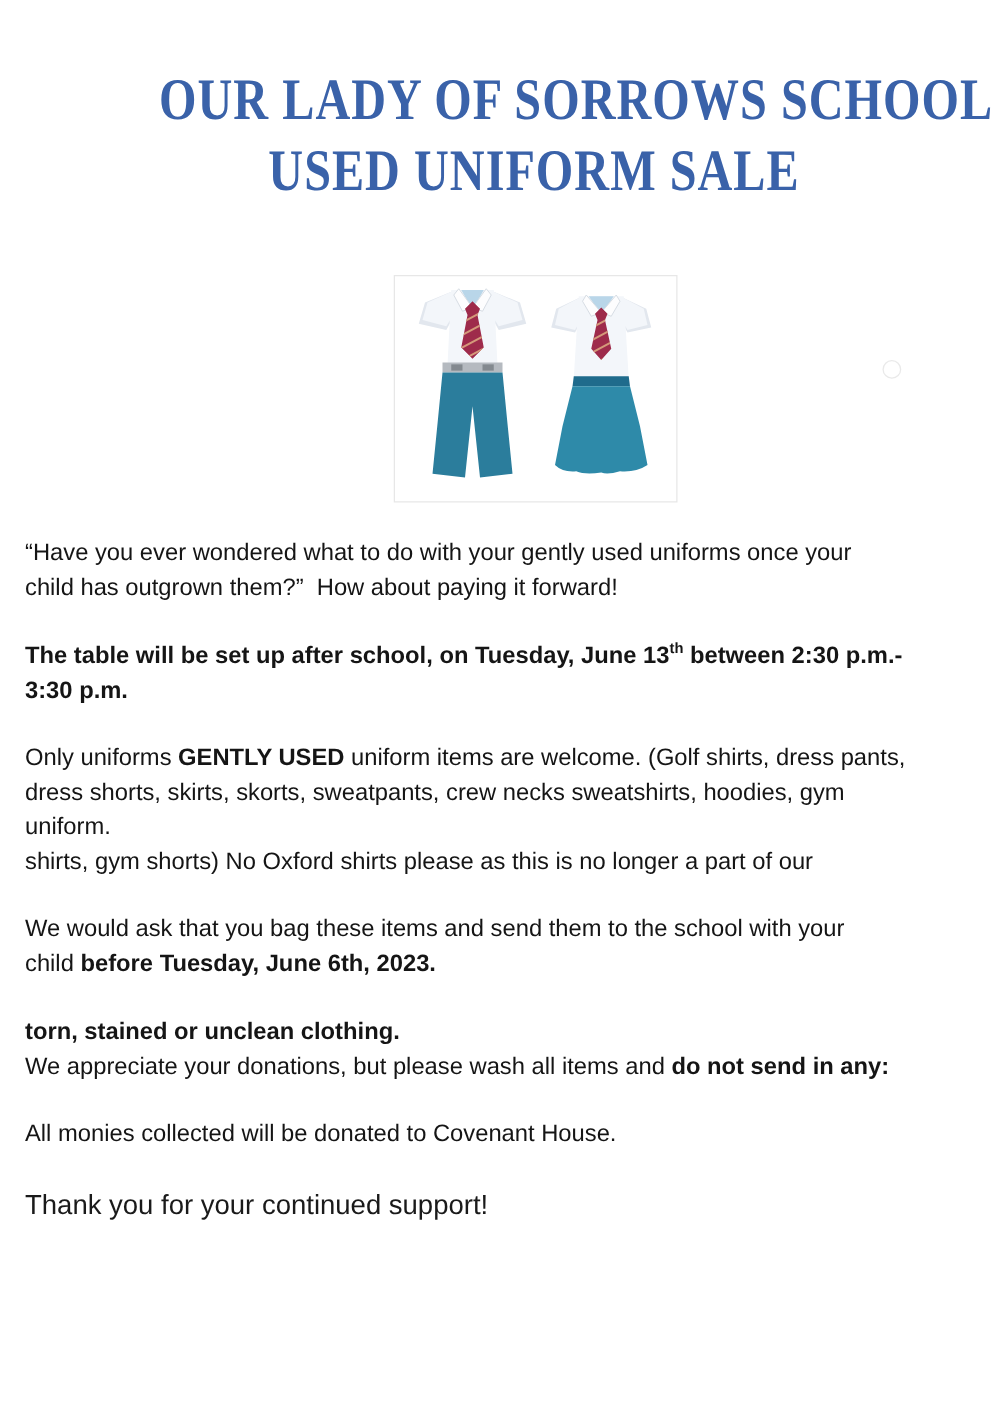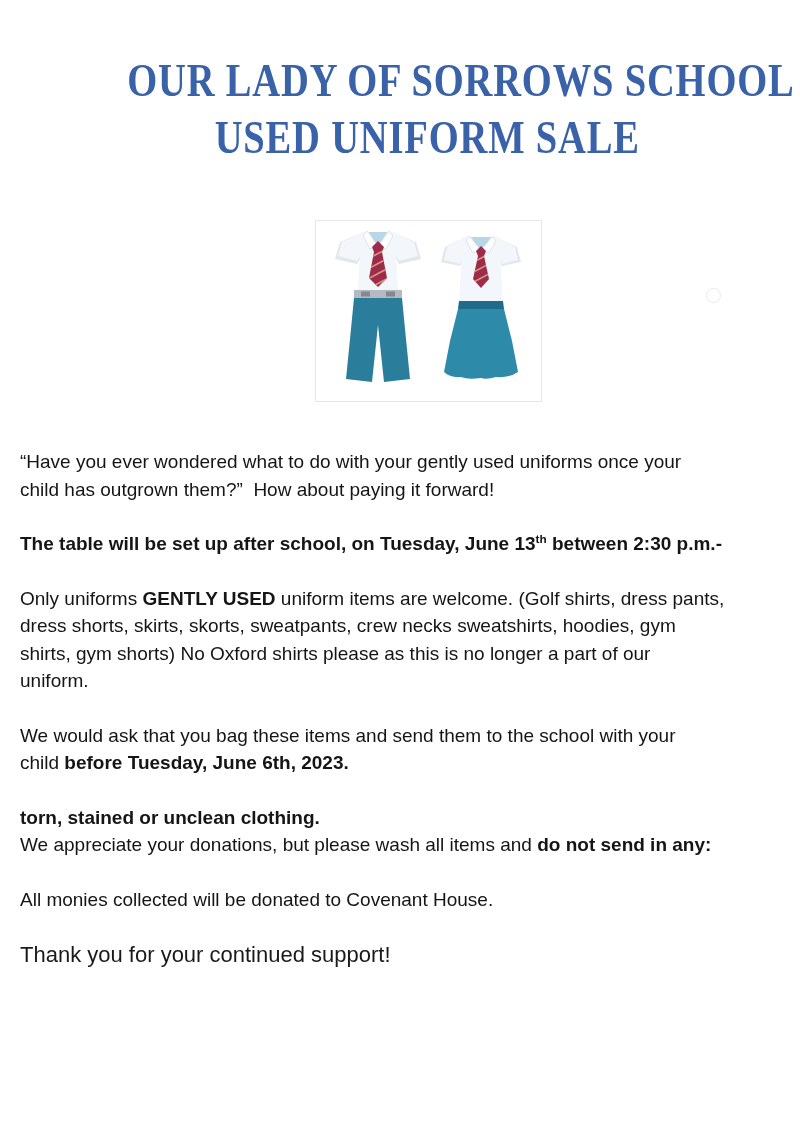--- a/index.html
+++ b/index.html
@@ -46,21 +46,21 @@
   .artifact {
     position: absolute;
     left: 706px; top: 68px;
     width: 13px; height: 13px;
     border: 1px solid #cfcfcf;
     border-radius: 50%;
     opacity: 0.45;
   }
 
   
-  .doc-body { padding: 0 20px; margin-top: 46px; }
+  .doc-body { padding: 0 20px; margin-top: 27px; }
   .para {
     margin: 0 0 27px 0;
     font-size: 19px;
     line-height: 27.5px;
     color: #151515;
   }
   .para .line { display: block; white-space: pre; }
   .b { font-weight: 700; }
   .u { text-decoration: underline; text-decoration-thickness: 2px; text-underline-offset: 4px; }
   .para sup { font-size: 0.62em; line-height: 0; }
@@ -144,26 +144,27 @@
     <div class="artifact"></div>
   </div>
 
   <div class="doc-body">
       <p class="para">
         <span class="line"><span>“Have you ever wondered what to do with your gently used uniforms once your</span></span>
         <span class="line"><span>child has outgrown them?”  How about paying it forward!</span></span>
       </p>
       <p class="para">
         <span class="line"><span class="b">The table will be set up after school, on Tuesday, June 13</span><sup class="b">th</sup><span class="b"> between 2:30 p.m.-</span></span>
+        <span class="line"><span class="b">3:30 p.m.</span></span>
       </p>
       <p class="para">
         <span class="line"><span>Only uniforms </span><span class="b">GENTLY USED</span><span> uniform items are welcome. (Golf shirts, dress pants,</span></span>
         <span class="line"><span>dress shorts, skirts, skorts, sweatpants, crew necks sweatshirts, hoodies, gym</span></span>
+        <span class="line"><span>uniform.</span></span>
         <span class="line"><span>shirts, gym shorts) No Oxford shirts please as this is no longer a part of our</span></span>
-        <span class="line"><span>uniform.</span></span>
       </p>
       <p class="para">
         <span class="line"><span>We would ask that you bag these items and send them to the school with your</span></span>
         <span class="line"><span>child </span><span class="b">before Tuesday, June 6th, 2023.</span></span>
       </p>
       <p class="para">
         <span class="line"><span class="b">torn, stained or unclean clothing.</span></span>
         <span class="line"><span>We appreciate your donations, but please wash all items and </span><span class="b">do not send in any:</span></span>
       </p>
       <p class="para">

